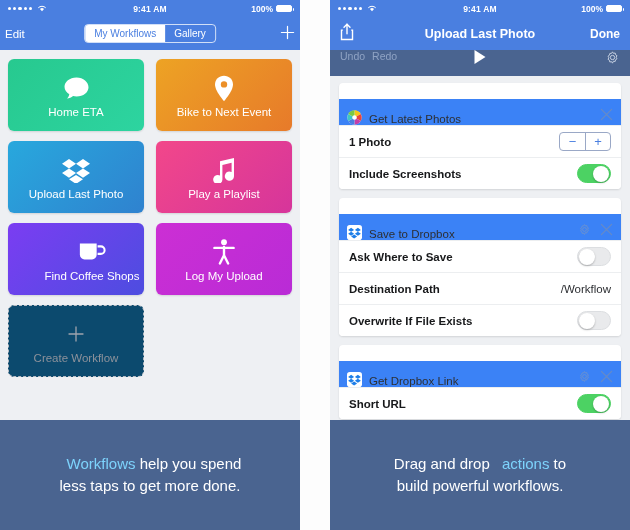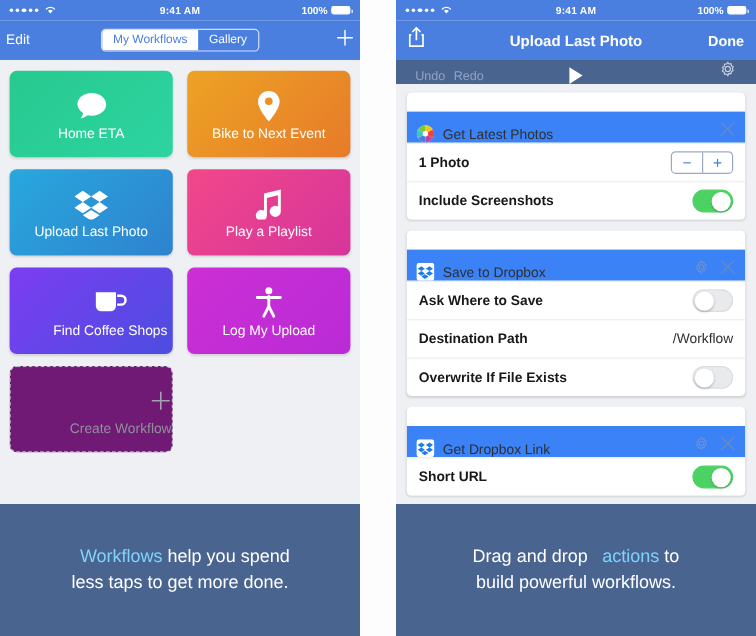--- a/index.html
+++ b/index.html
@@ -88,23 +88,22 @@
   .tile {
     height: 72px; border-radius: 6px;
     display: flex; flex-direction: column;
     align-items: center; justify-content: center;
     color: #fff; position: relative;
     box-shadow: 0 1px 2px rgba(0,0,0,.12);
   }
   .tile .tl-icon { height: 32px; display:flex; align-items:center; justify-content:center; }
   .tile .tl-label { font-size: 11.5px; margin-top: 2px; }
   .tile.dashed {
-    background: #701a75; border: 1px dashed #b9bdc4; box-shadow: none;
+    background: #0c4a6e; border: 1px dashed #b9bdc4; box-shadow: none;
     color: #8d929b;
-    align-items: flex-end;
   }
   .tile.dashed .tl-label { color: #8d929b; }
 
   
   .caption {
     position: absolute; left: 0; right: 0; bottom: 0; height: 110px;
     background: #4a6490;
     display: flex; flex-direction: column;
     align-items: center; justify-content: center;
     color: #fff; text-align: center;
@@ -119,22 +118,22 @@
     position: relative; color: #fff;
   }
   .nav-title {
     position: absolute; left: 0; right: 0; text-align: center;
     font-size: 12.5px; font-weight: bold;
   }
   .nav-done { margin-left: auto; font-size: 12px; font-weight: bold; z-index: 2; }
   .share-icon { z-index: 2; }
 
   .toolbar {
-    height: 20px; background: #4a6490;
-    display: flex; align-items: flex-end; padding: 0 16px;
+    height: 26px; background: #4a6490;
+    display: flex; align-items: flex-start; padding: 0 10px;
     position: relative;
   }
   .tb-undo, .tb-redo { color: #8fa3c4; font-size: 10.5px; margin-right: 7px; }
   .tb-play {
     position:absolute; left:50%; transform:translateX(-50%);
     width: 0; height: 0;
     border-left: 11px solid #ffffff;
     border-top: 7px solid transparent;
     border-bottom: 7px solid transparent;
   }

